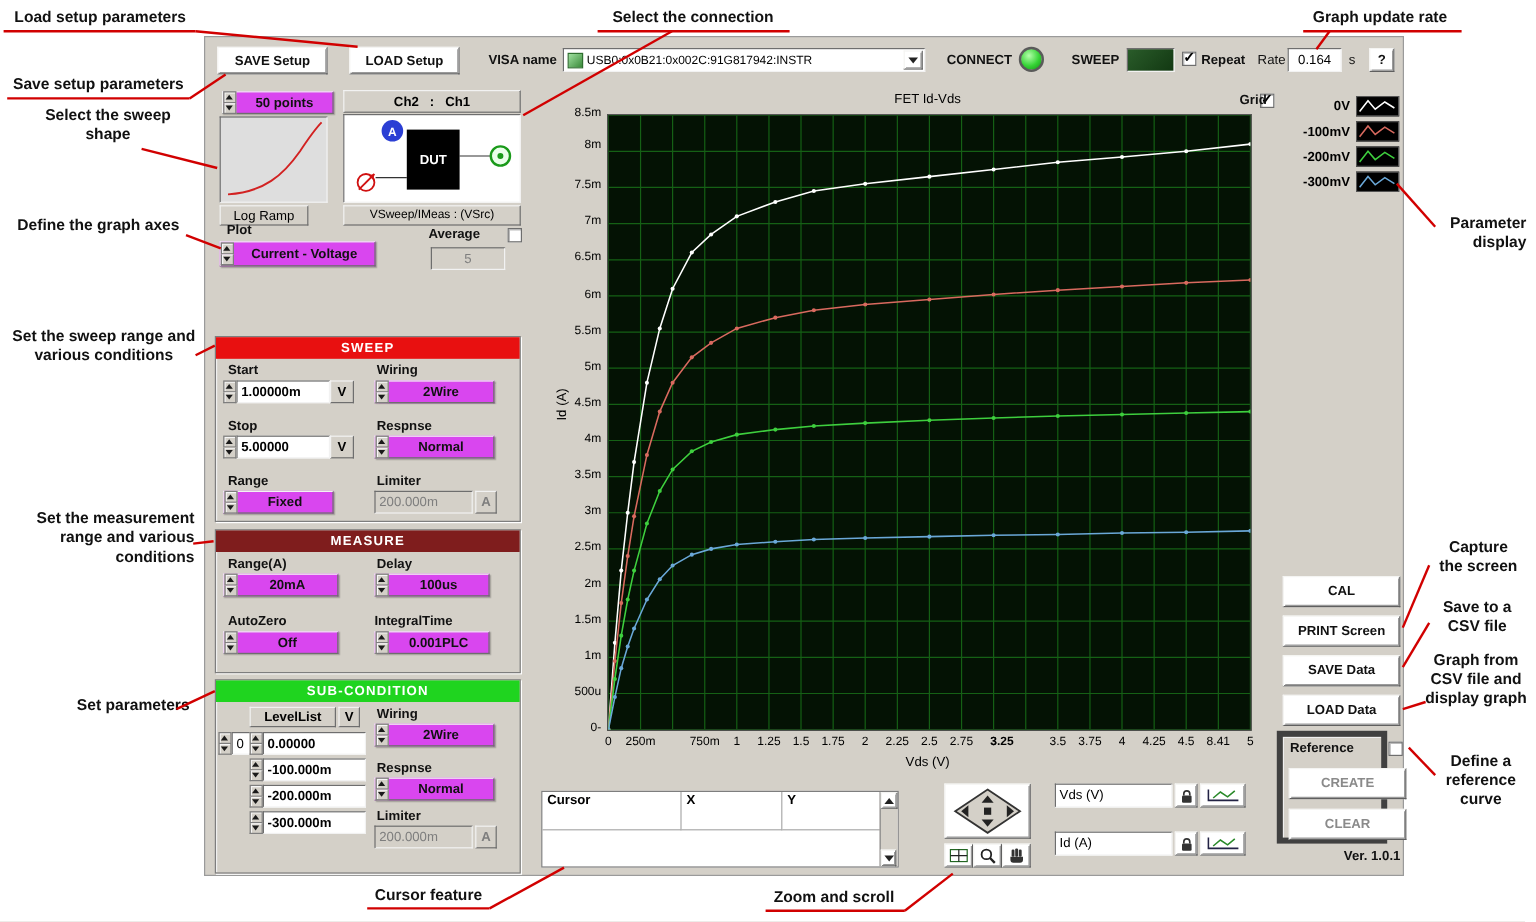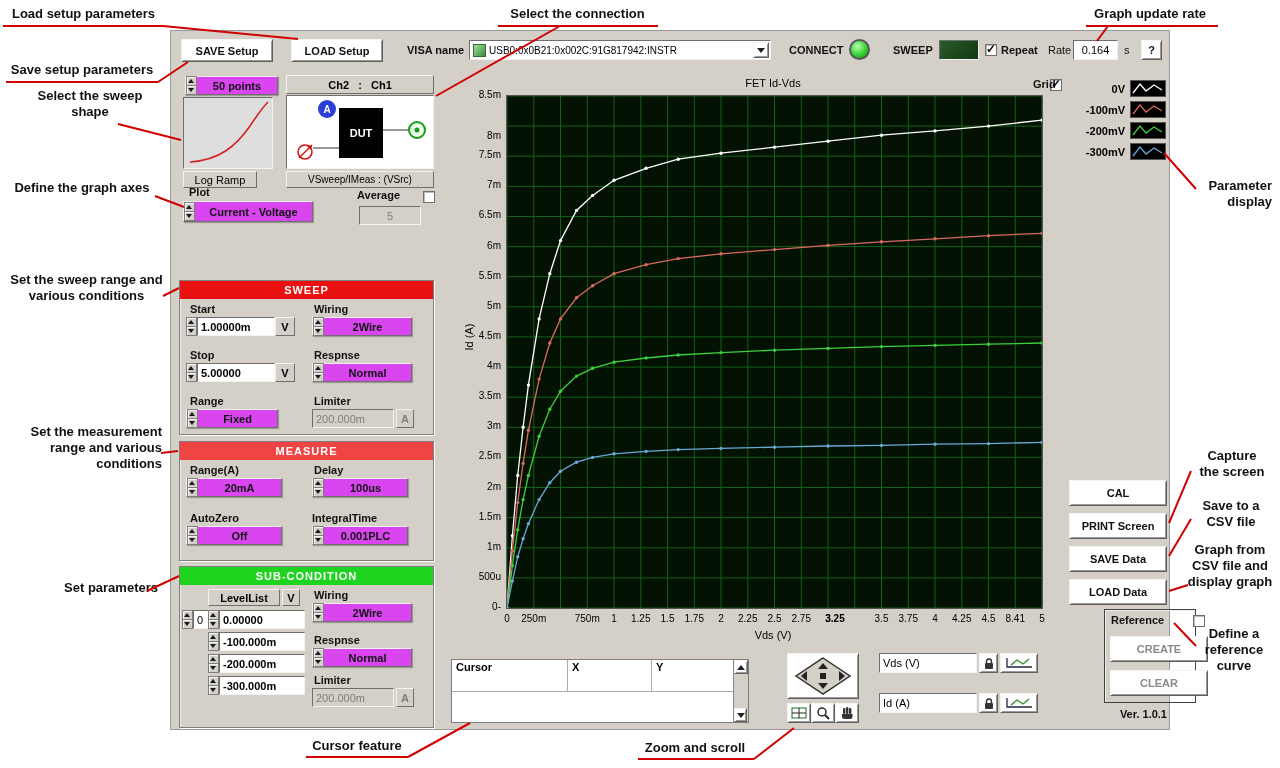--- a/index.html
+++ b/index.html
@@ -210,21 +210,21 @@
         <span class="txt">Fixed</span>
     </div>
     <div class="lbl abs" style="left:134px;top:114px">Limiter</div>
     <span class="cb abs" style="left:188px;top:112px"></span>
     <div class="field dim abs" style="left:132px;top:128px;width:82px">200.000m</div>
     <div class="unit dim abs" style="left:216px;top:128px;width:18px">A</div>
   </div>
 
   
   <div class="group" style="left:8px;top:410px;width:255px;height:120px">
-    <div class="ghead" style="background:#ef4444">MEASURE</div>
+    <div class="ghead" style="background:#7f1d1d">MEASURE</div>
     <div class="lbl abs" style="left:10px;top:22px">Range(A)</div>
     <div class="combo abs" style="left:6px;top:36px;width:96px">
       <span class="spin">
           <i class="up"></i>
           <i class="dn"></i>
         </span>
         <span class="txt">20mA</span>
     </div>
     <div class="lbl abs" style="left:134px;top:22px">Delay</div>
     <div class="combo abs" style="left:132px;top:36px;width:96px">
@@ -316,21 +316,21 @@
     <div class="unit dim abs" style="left:216px;top:121px;width:18px">A</div>
   </div>
 
   
   <div class="abs" style="left:502px;top:46px;width:200px;text-align:center;font-size:11px">FET Id-Vds</div>
   <span class="cb on abs" style="left:846px;top:46px"></span>
   <div class="lbl abs" style="left:862px;top:47px">Grid</div>
   <div class="abs" style="left:268px;top:300px;width:60px;text-align:center;transform:rotate(-90deg);font-size:11px">Id (A)</div>
   <div id="yticks" class="abs" style="left:270px;top:64px;width:62px;height:512px">
       <div class="ytick" style="top: -6px;">8.5m</div>
-      <div class="ytick" style="top: 35px; margin-left: 20px;">8m</div>
+      <div class="ytick" style="top: 20px; margin-left: 20px;">8m</div>
       <div class="ytick" style="top: 54.2353px;">7.5m</div>
       <div class="ytick" style="top: 84.3529px;">7m</div>
       <div class="ytick" style="top: 114.471px;">6.5m</div>
       <div class="ytick" style="top: 144.588px;">6m</div>
       <div class="ytick" style="top: 174.706px;">5.5m</div>
       <div class="ytick" style="top: 204.824px;">5m</div>
       <div class="ytick" style="top: 234.941px;">4.5m</div>
       <div class="ytick" style="top: 265.059px;">4m</div>
       <div class="ytick" style="top: 295.176px;">3.5m</div>
       <div class="ytick" style="top: 325.294px;">3m</div>
@@ -522,21 +522,21 @@
             <polyline points="2,12 9,3 15,10 23,4 31,9" fill="none" stroke="#6aa8d8" stroke-width="1.3"></polyline>
           </svg></span>
       </div>
     </div>
 
   
   <div class="btn abs" style="left:898px;top:449px;width:98px;height:26px">CAL</div>
   <div class="btn abs" style="left:898px;top:482px;width:98px;height:26px">PRINT Screen</div>
   <div class="btn abs" style="left:898px;top:515px;width:98px;height:26px">SAVE Data</div>
   <div class="btn abs" style="left:898px;top:548px;width:98px;height:26px">LOAD Data</div>
-  <div class="abs" style="left:933px;top:578px;width:92px;height:94px;border:1px solid #404040;box-shadow:inset 1px 1px 0 #efefef">
+  <div class="abs" style="left:893px;top:578px;width:92px;height:94px;border:5px solid #404040;box-shadow:inset 1px 1px 0 #efefef">
     <div class="lbl abs" style="left:6px;top:4px">Reference</div>
     <span class="cb abs" style="left:88px;top:3px"></span>
     <div class="btn dim abs" style="left:5px;top:26px;width:98px;height:26px">CREATE</div>
     <div class="btn dim abs" style="left:5px;top:60px;width:98px;height:26px">CLEAR</div>
   </div>
   <div class="lbl abs" style="left:898px;top:677px;width:98px;text-align:right">Ver. 1.0.1</div>
 
   
   <div class="abs" style="left:280px;top:628px;width:298px;height:64px;background:#fff;border:1px solid #7e7e7e">
     <div style="display:flex">

